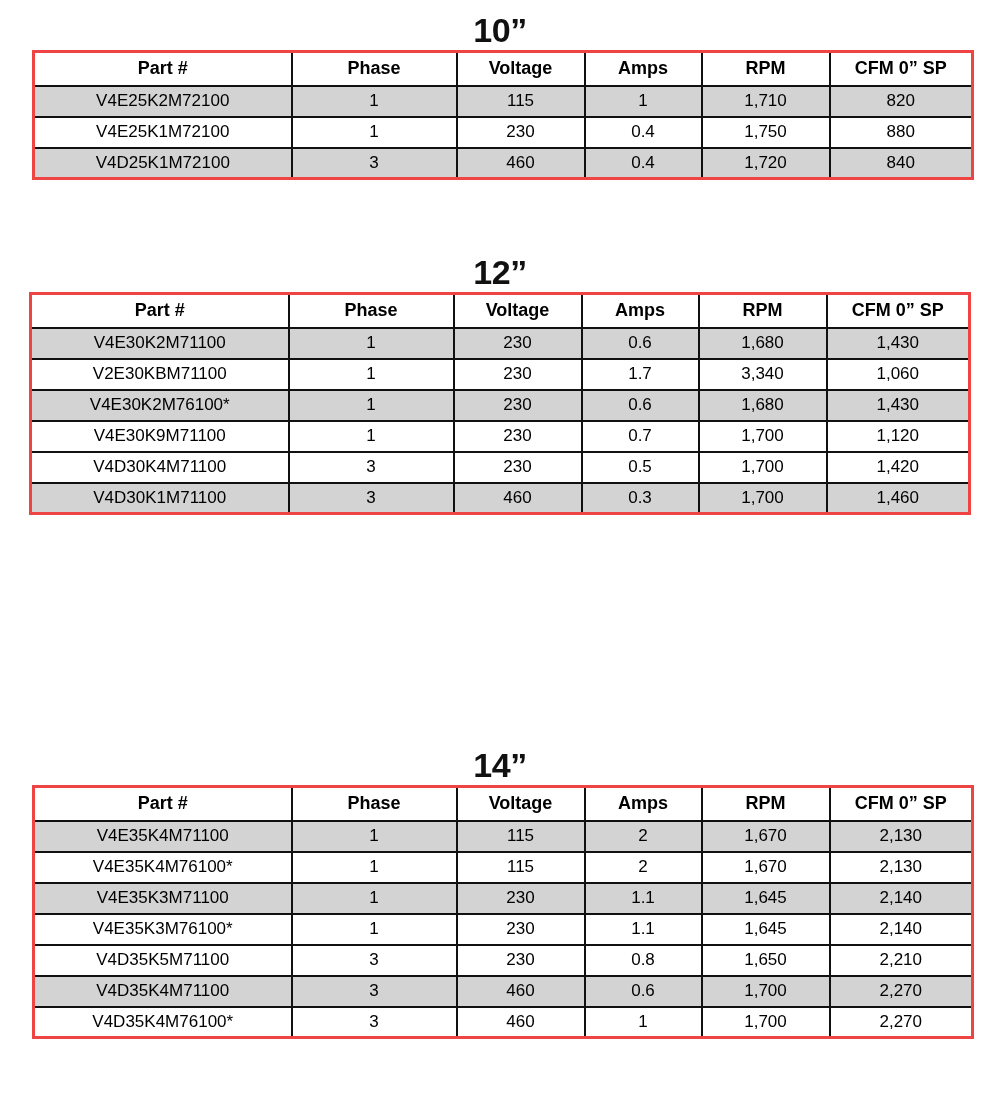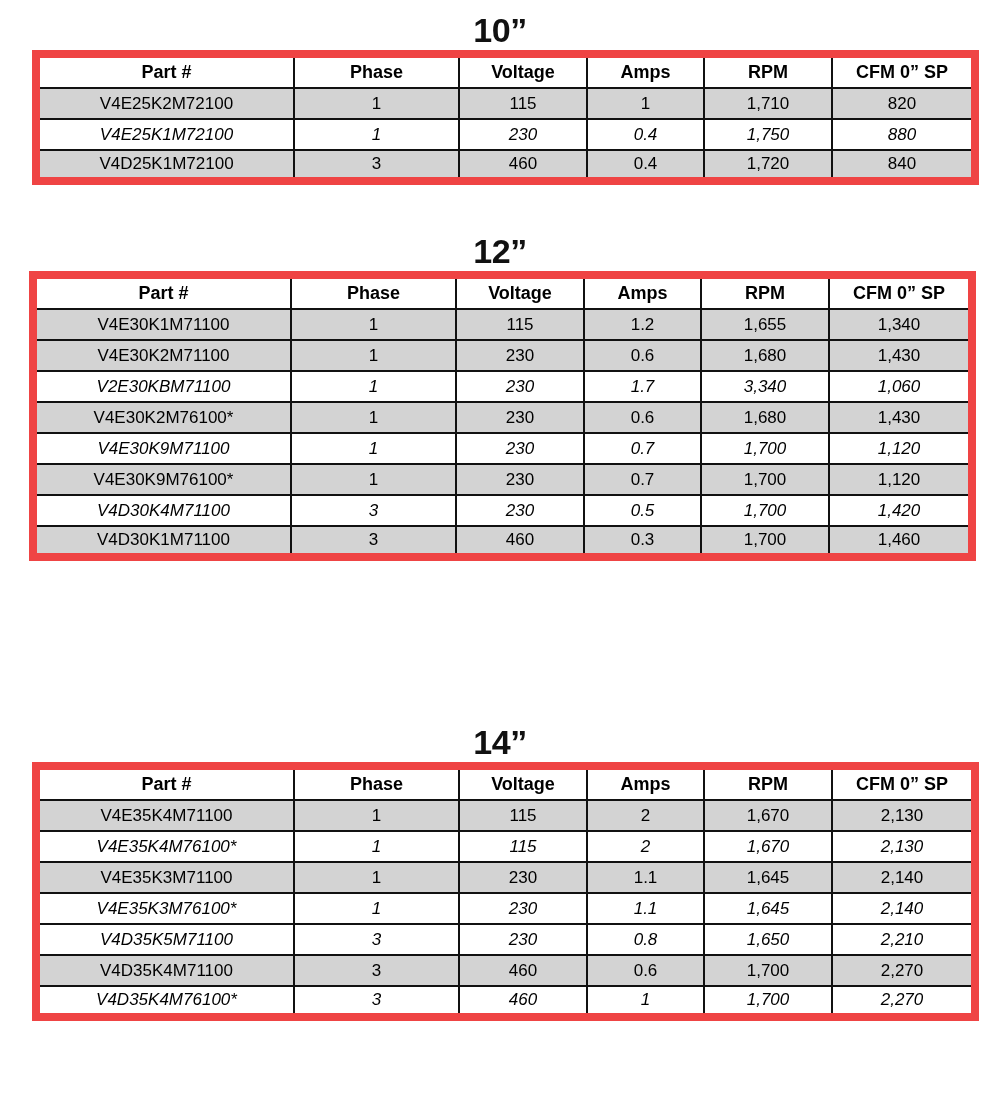--- a/index.html
+++ b/index.html
@@ -31,21 +31,21 @@
     font-weight: bold;
     letter-spacing: -0.5px;
     line-height: 40px;
     color: #111111;
     font-family: "Liberation Sans", sans-serif;
   }
   table.spec {
     border-collapse: collapse;
     table-layout: fixed;
     background: #7f1d1d;
-    border: 8px solid #ef4444;
+    border: 3px solid #ef4444;
     font-family: "Liberation Sans", sans-serif;
   }
   table.spec td, table.spec th {
     border: 2px solid #111111;
     text-align: center;
     vertical-align: middle;
     font-size: 17px;
     height: 31px;
     padding: 0 2px;
     box-sizing: border-box;
@@ -56,36 +56,35 @@
     font-weight: bold;
     font-size: 18px;
     background: #ffffff;
     height: 34px;
   }
   table.spec tbody tr.shaded td {
     background: #d3d3d3;
   }
   table.spec tbody tr.plain td {
     background: #ffffff;
-    font-style: italic;
   }
   
   col.c-part   { width: 258px; }
   col.c-phase  { width: 165px; }
   col.c-volt   { width: 128px; }
   col.c-amps   { width: 117px; }
   col.c-rpm    { width: 128px; }
   col.c-cfm    { width: 143px; }
 
   
   #section-10 { top: 10px; }
   #section-10 .table-wrap { margin-left: 32px; }
-  #section-12 { top: 231px; }
+  #section-12 { top: 252px; }
   #section-12 .table-wrap { margin-left: 29px; }
-  #section-14 { top: 722px; }
+  #section-14 { top: 745px; }
   #section-14 .table-wrap { margin-left: 32px; }
 </style>
 </head>
 <body>
 
 <div class="page">
 
   <div class="section" id="section-10">
     <div class="section-title">10”</div>
     <div class="table-wrap">
@@ -155,28 +154,20 @@
             <th>Part #</th>
             <th>Phase</th>
             <th>Voltage</th>
             <th>Amps</th>
             <th>RPM</th>
             <th>CFM 0” SP</th>
           </tr>
         </thead>
         <tbody>
           <tr class="shaded">
-            <td>V4E30K1M71100</td>
-            <td>1</td>
-            <td>115</td>
-            <td>1.2</td>
-            <td>1,655</td>
-            <td>1,340</td>
-          </tr>
-          <tr class="shaded">
             <td>V4E30K2M71100</td>
             <td>1</td>
             <td>230</td>
             <td>0.6</td>
             <td>1,680</td>
             <td>1,430</td>
           </tr>
           <tr class="plain">
             <td>V2E30KBM71100</td>
             <td>1</td>
@@ -188,28 +179,20 @@
           <tr class="shaded">
             <td>V4E30K2M76100*</td>
             <td>1</td>
             <td>230</td>
             <td>0.6</td>
             <td>1,680</td>
             <td>1,430</td>
           </tr>
           <tr class="plain">
             <td>V4E30K9M71100</td>
-            <td>1</td>
-            <td>230</td>
-            <td>0.7</td>
-            <td>1,700</td>
-            <td>1,120</td>
-          </tr>
-          <tr class="shaded">
-            <td>V4E30K9M76100*</td>
             <td>1</td>
             <td>230</td>
             <td>0.7</td>
             <td>1,700</td>
             <td>1,120</td>
           </tr>
           <tr class="plain">
             <td>V4D30K4M71100</td>
             <td>3</td>
             <td>230</td>

